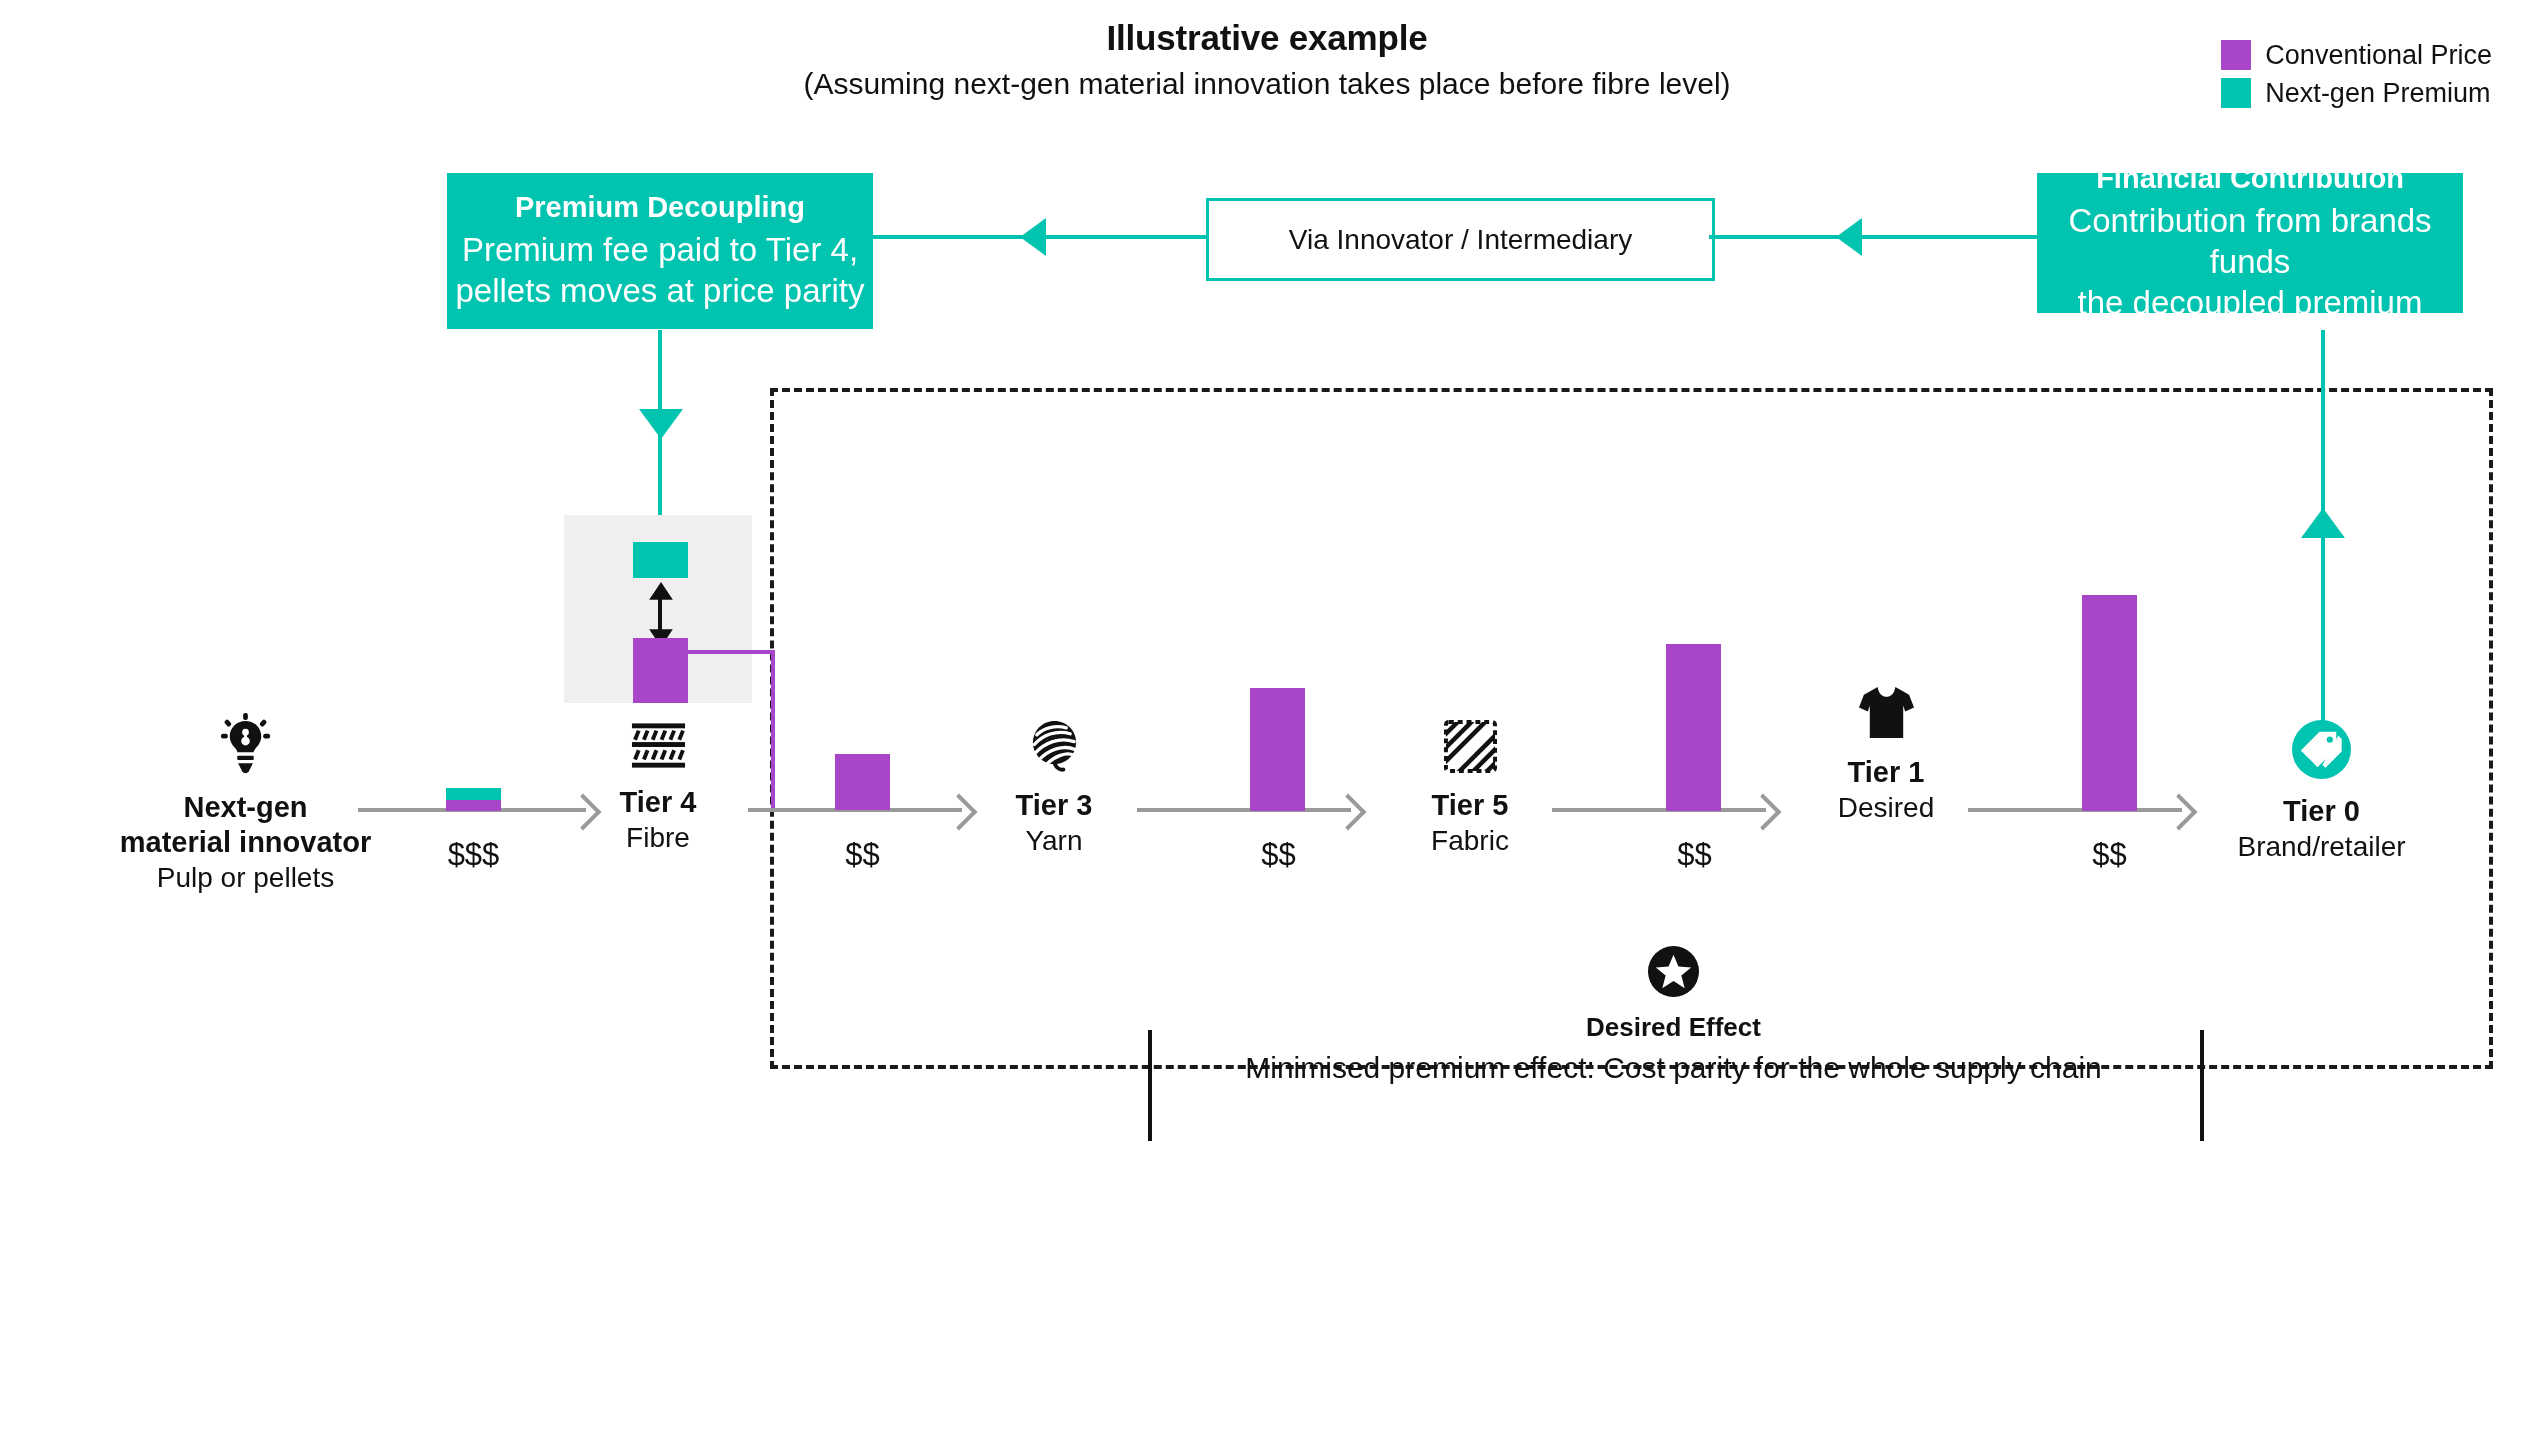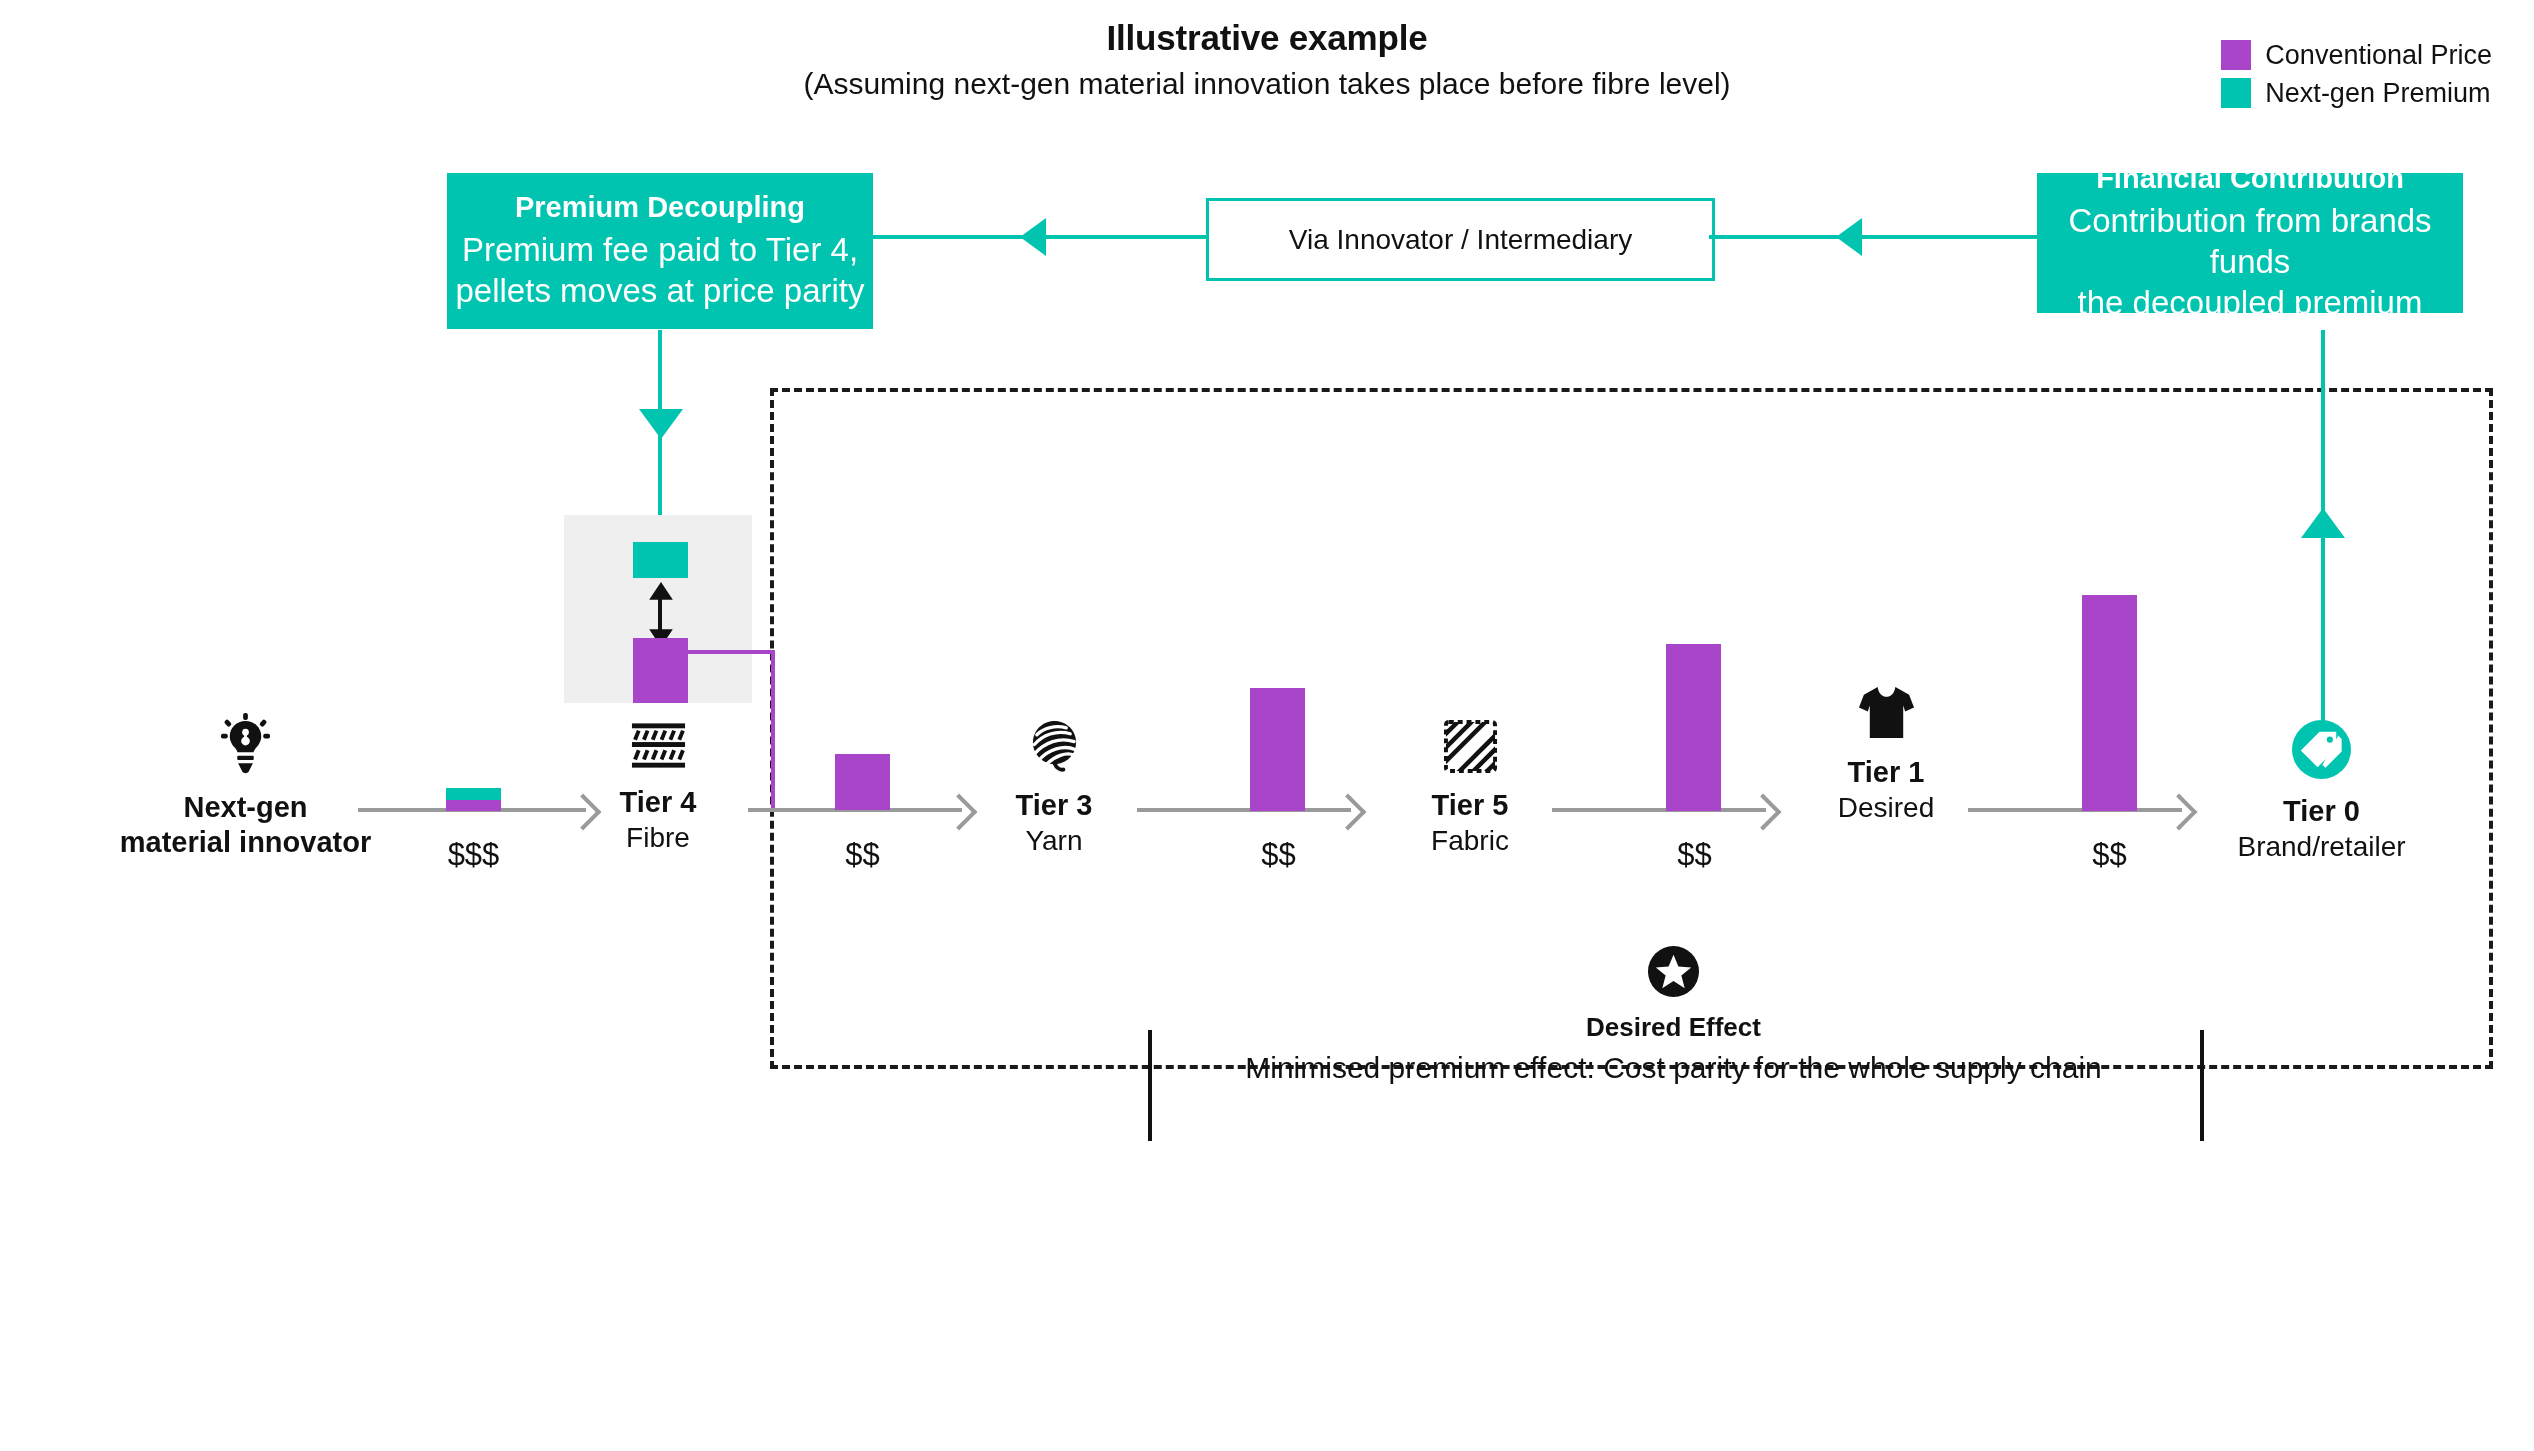--- a/index.html
+++ b/index.html
@@ -222,20 +222,21 @@
         </g>
         <g fill="#ffffff">
           <circle cx="29" cy="19.5" r="3.4"></circle>
           <circle cx="29" cy="28.5" r="4.4"></circle>
           <rect x="27.6" y="21" width="2.8" height="5"></rect>
         </g>
       </svg>
     </span>
     <div class="node-title">Next-gen</div>
     <div class="node-title">material innovator</div>
+    <div class="node-sub">Pulp or pellets</div>
   </div>
 
   <div class="node" style="left:549px; top:721px; width:218px;">
     <span class="node-icon">
       <svg width="57" height="50" viewBox="0 0 58 50">
         <g fill="#111111">
           <rect x="2" y="2" width="54" height="5"></rect>
           <rect x="2" y="21" width="54" height="5"></rect>
           <rect x="2" y="42" width="54" height="5"></rect>
           <g>

